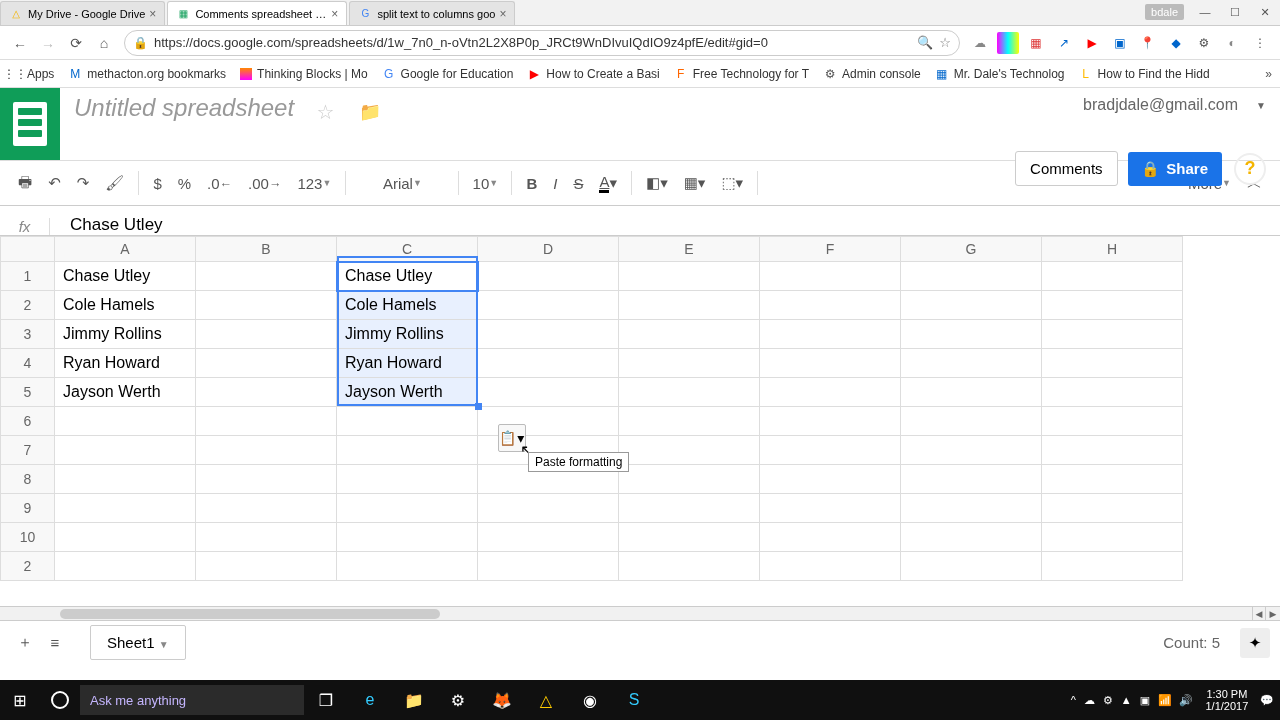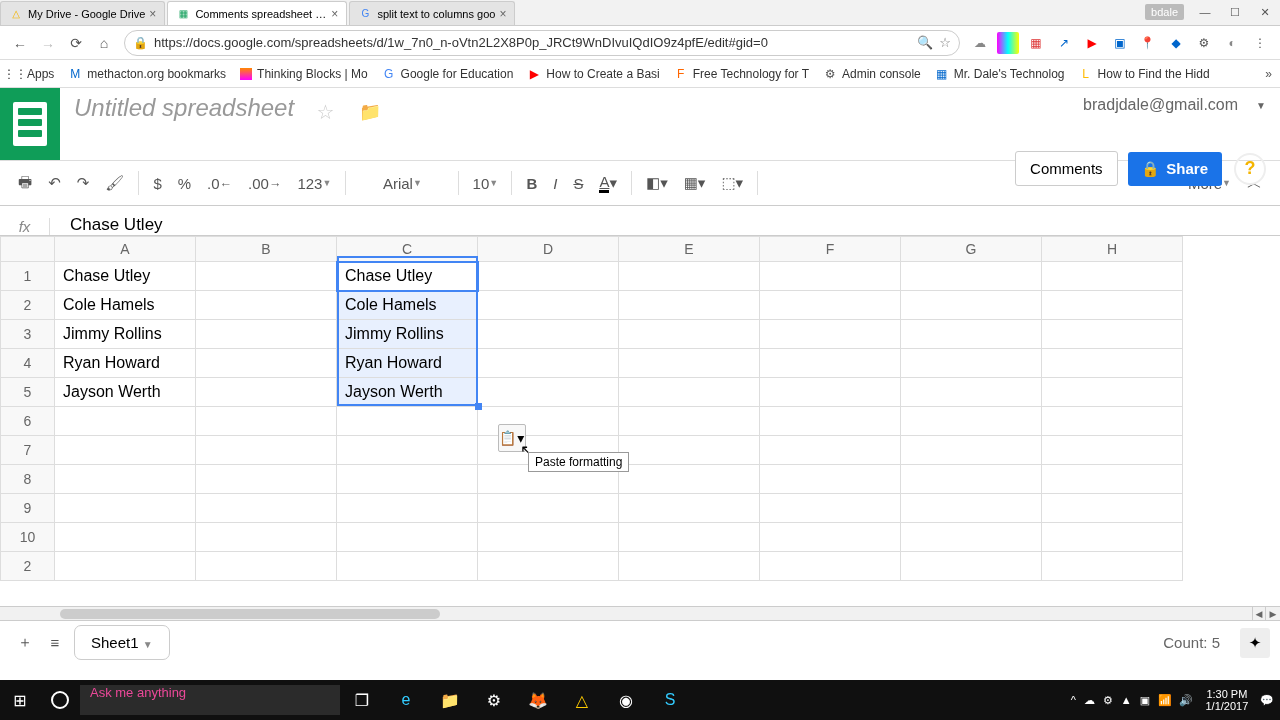--- a/index.html
+++ b/index.html
@@ -73,36 +73,36 @@
 .colh { width: 141px; }
 .sel-border { outline: 2px solid #4285f4; outline-offset: -1px; }
 .sel-handle { width: 7px; height: 7px; background: #4285f4; position: absolute; }
 .paste-btn { position: absolute; width: 28px; height: 28px; border: 1px solid #bbb; background: #f8f8f8; border-radius: 2px; display: flex; align-items: center; justify-content: center; font-size: 14px; }
 .tooltip { position: absolute; background: #fff; border: 1px solid #999; padding: 2px 6px; font-size: 12px; white-space: nowrap; }
 .cursor { position: absolute; font-size: 16px; color: #000; pointer-events: none; }
 
 
 .sheet-tabs { height: 44px; border-top: 1px solid #ccc; display: flex; align-items: center; padding: 0 10px; font-size: 15px; position: relative; }
 .sheet-btn { width: 30px; height: 30px; display: flex; align-items: center; justify-content: center; color: #555; }
-.sheet-tab { border: 1px solid #ccc; padding: 8px 16px; border-radius: 7px; margin-left: 4px; }
+.sheet-tab { border: 1px solid #ccc; padding: 8px 16px; border-radius: 2px; margin-left: 20px; }
 .count { margin-left: auto; margin-right: 20px; color: #666; }
 .explore { width: 30px; height: 30px; background: #eee; border-radius: 3px; display: flex; align-items: center; justify-content: center; }
 
 .hscroll { height: 14px; border-top: 1px solid #ccc; background: #f1f1f1; position: relative; }
 .hscroll .thumb { position: absolute; left: 60px; width: 380px; top: 2px; height: 10px; background: #ccc; border-radius: 5px; }
 .hscroll .arrL, .hscroll .arrR { position: absolute; top: 0; width: 14px; height: 14px; display: flex; align-items: center; justify-content: center; font-size: 9px; color: #666; }
 .hscroll .arrR { right: 0; }
 .hscroll .arrL { right: 14px; border-left: 1px solid #ccc; border-right: 1px solid #ccc;}
 
 
 .taskbar { position: absolute; bottom: 0; left: 0; right: 0; height: 40px; background: #101010; display: flex; align-items: center; }
 .start { width: 40px; height: 40px; display: flex; align-items: center; justify-content: center; color: #fff; font-size: 16px; }
 .cortana { width: 40px; height: 40px; display: flex; align-items: center; justify-content: center; }
 .cortana-c { width: 18px; height: 18px; border: 2px solid #fff; border-radius: 50%; }
-.search { width: 260px; height: 30px; background: #2b2b2b; color: #ec4899; font-size: 13px; padding: 0 10px; display: flex; }
+.search { width: 224px; height: 30px; background: #2b2b2b; color: #c4b5fd; font-size: 13px; padding: 0 10px; display: flex; align-items: center; }
 .task-ic { width: 44px; height: 40px; display: flex; align-items: center; justify-content: center; color: #fff; font-size: 16px; }
 .tray { margin-left: auto; display: flex; align-items: center; color: #fff; font-size: 11px; }
 .tray > span { margin: 0 4px; }
 .clock { text-align: center; line-height: 1.1; margin: 0 8px; }
 </style>
 </head>
 <body>
 
 <div class="browser-top">
   <div class="tab">

